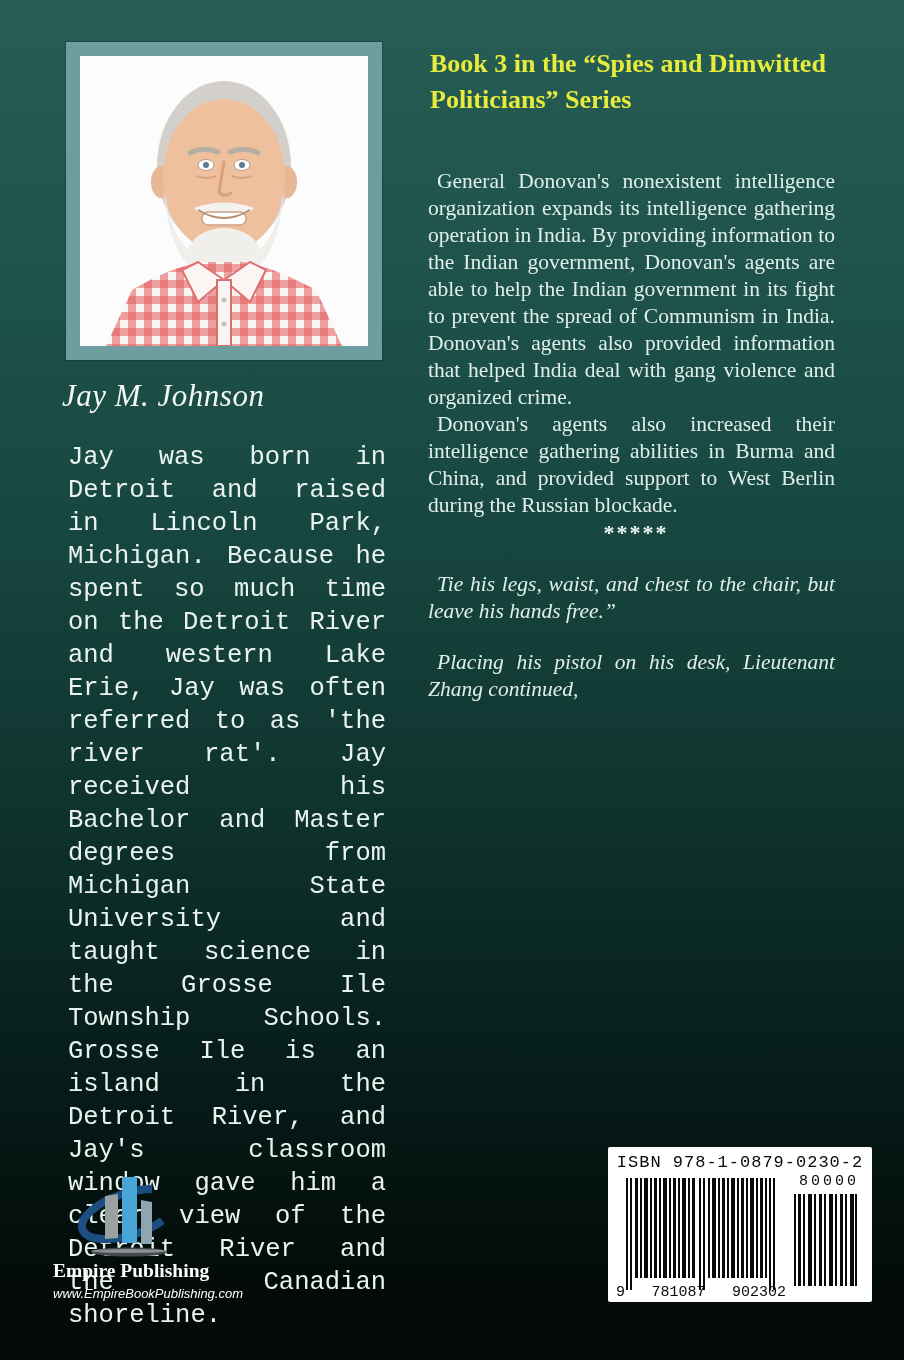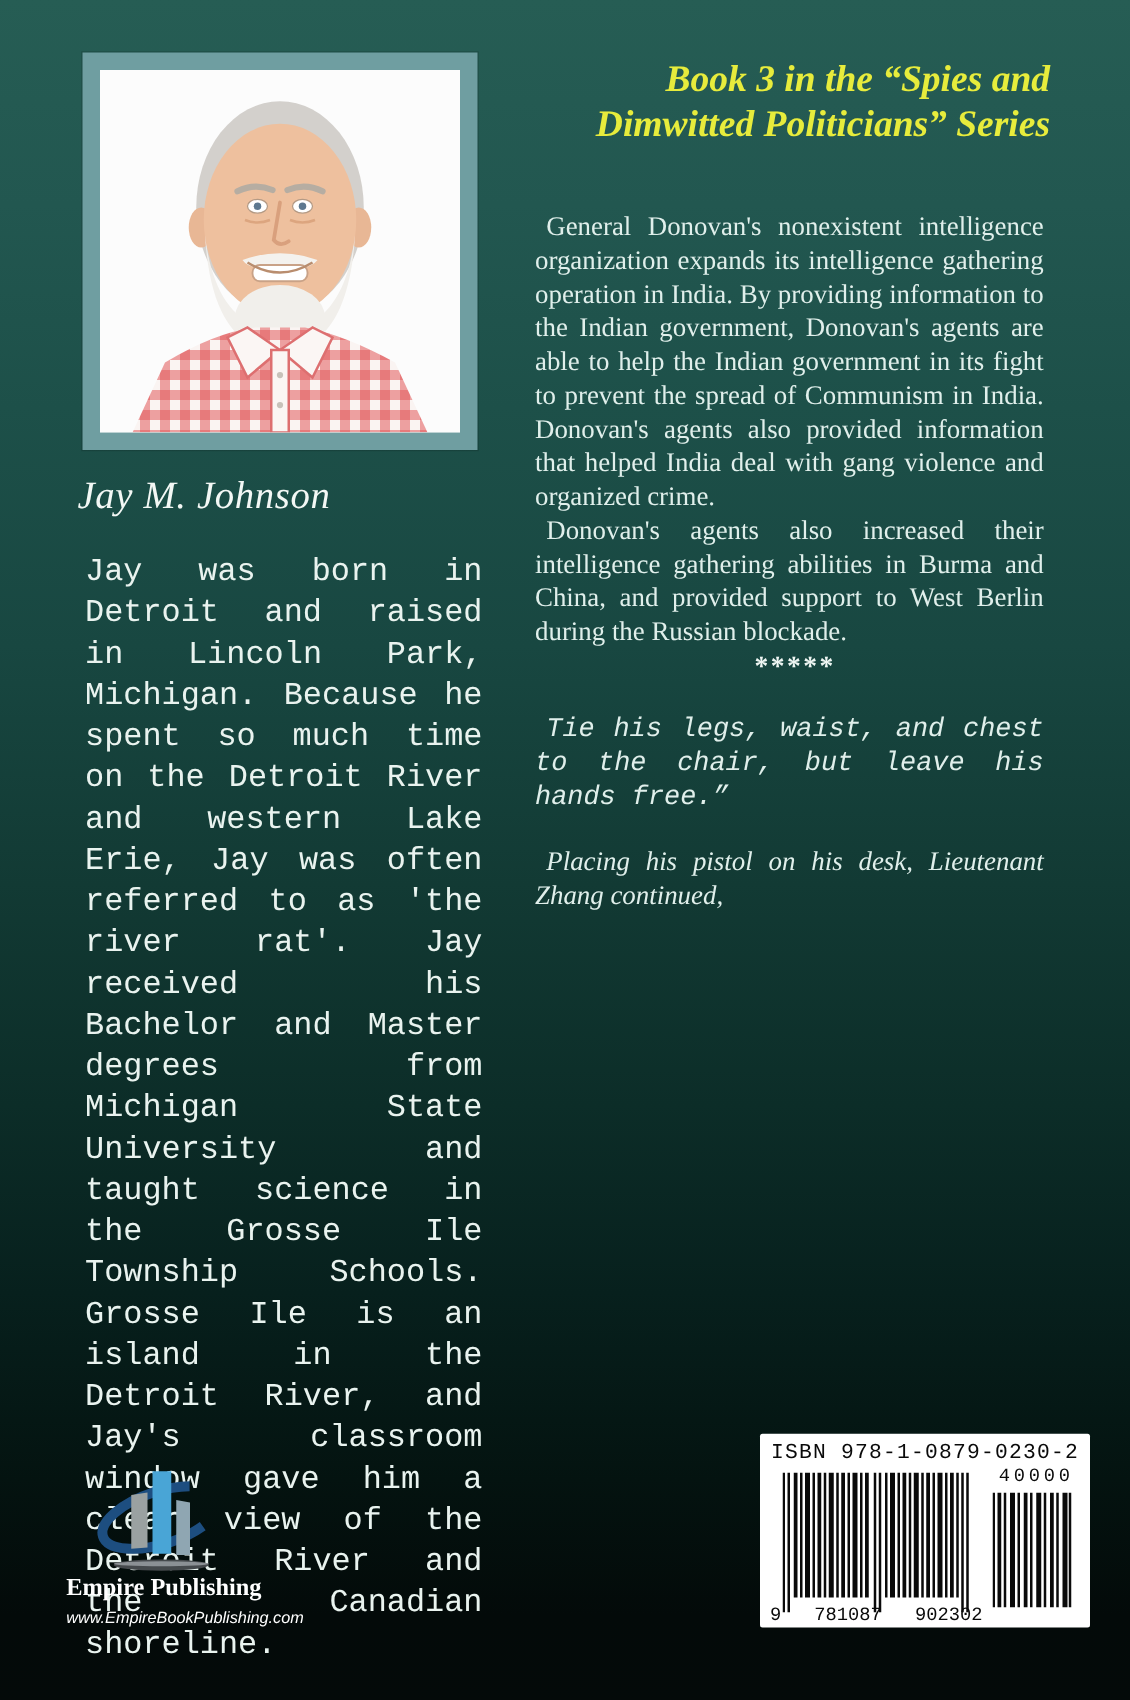--- a/index.html
+++ b/index.html
@@ -36,37 +36,37 @@
   }
   .bio{
     position:absolute;left:68px;top:441px;width:318px;
     font-size:25.5px;line-height:33px;
     color:#e9f3ef;text-align:justify;font-family:Liberation Mono, monospace;
   }
 
   
   .series-title{
     position:absolute;left:430px;top:46px;width:410px;
-    text-align:right;
-    font-weight:bold;font-style:italic;
-    font-size:30px;line-height:36px;
+    text-align:left;
+    font-weight:bold;
+    font-size:26px;line-height:36px;
     color:#e7ec3c;
   }
   .right-body{
     position:absolute;left:428px;top:168px;width:407px;
     font-size:21.5px;line-height:27px;
     color:#e0efeb;text-align:justify;
   }
   .right-body p{margin:0;text-indent:9px;}
   .stars{
     margin-top:29px;text-align:center;text-indent:0;
     font-weight:bold;font-size:22px;letter-spacing:2px;color:#eef6f3;
   }
   .quote{font-style:italic;text-indent:0;}
-  .quote.q1{margin-top:25px;font-family:Liberation Mono, monospace;}
+  .quote.q1{margin-top:25px;}
   .quote.q2{margin-top:24px;}
   .quote.q3{margin-top:24px;}
 
   
   .publisher{
     position:absolute;left:53px;top:1164px;width:152px;
     text-align:right;color:#ffffff;
   }
   .publisher .logo-icon{display:block;margin:0 auto;}
   .publisher .pub-name{
@@ -187,21 +187,21 @@
 
       <ellipse cx="62" cy="88" rx="38" ry="4.5" fill="#45494c"></ellipse>
       <ellipse cx="62" cy="87" rx="38" ry="2" fill="#8b9094"></ellipse>
     </svg>
     <div class="pub-name">Empire Publishing</div>
     <div class="pub-site">www.EmpireBookPublishing.com</div>
   </div>
 
   <div class="barcode-box">
     <div class="isbn-label">ISBN 978-1-0879-0230-2</div>
-    <div class="price-code">40000</div>
+    <div class="price-code">80000</div>
 
     <svg class="main-bars" width="150" height="112" viewBox="0 0 150 112" fill="#0a0a0a">
 
       <rect x="0" y="0" width="2" height="112"></rect>
         <rect x="4" y="0" width="2" height="112"></rect>
       <rect x="73" y="0" width="2" height="112"></rect>
         <rect x="77" y="0" width="2" height="112"></rect>
       <rect x="143" y="0" width="2" height="112"></rect>
         <rect x="147" y="0" width="2" height="112"></rect>
 

